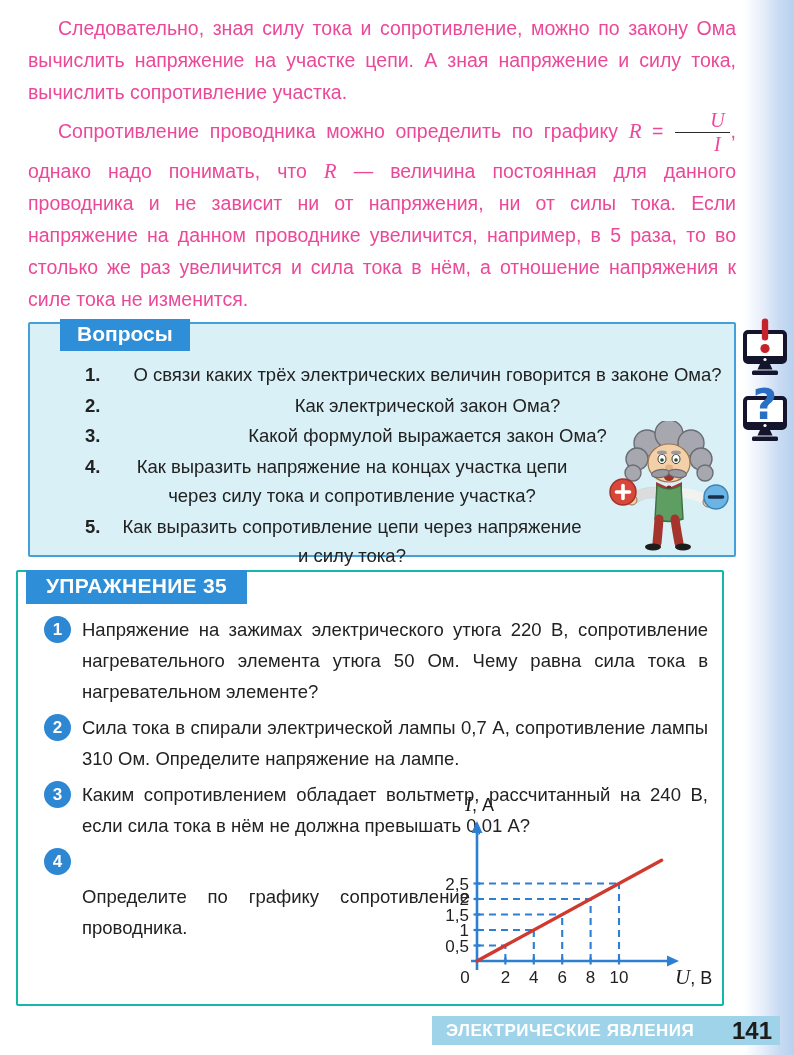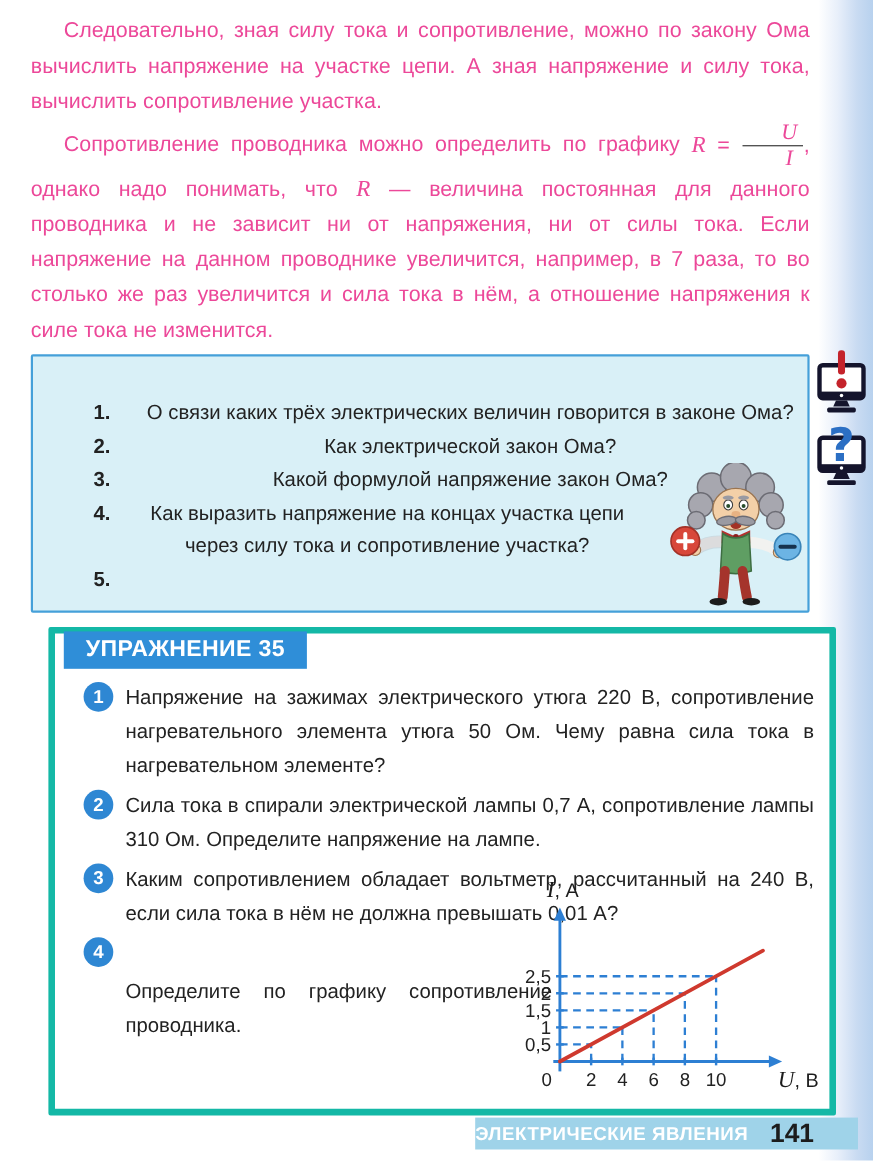--- a/index.html
+++ b/index.html
@@ -26,83 +26,85 @@
     background:#d9f0f7;border:2px solid #45a0d9;border-radius:2px;}
   .qtab{position:absolute;top:-5px;left:30px;background:#2f8ed8;color:#fff;
     font-weight:700;font-size:21px;padding:3px 17px 5px 17px;}
   .q-list{margin-top:36px;padding-left:55px;font-size:18.5px;line-height:29.5px;color:#222;}
   .q-row{display:flex;margin-bottom:1px;}
   .q-num{width:36px;flex-shrink:0;font-weight:700;}
   .q-text{flex:1;text-align:center;}
   .q-row.narrow .q-text{max-width:462px;}
   .mascot{position:absolute;right:4px;bottom:2px;width:122px;height:132px;}
   
-  .exbox{position:absolute;top:570px;left:44px;width:704px;height:432px;
-    background:#ffffff;border:6px solid #14b8a6;border-radius:2px;}
+  .exbox{position:absolute;top:570px;left:16px;width:704px;height:432px;
+    background:#ffffff;border:2px solid #14b8a6;border-radius:2px;}
   .extab{position:absolute;top:-2px;left:8px;background:#2f8ed8;color:#fff;
     font-weight:700;font-size:21px;letter-spacing:0.3px;padding:4px 20px 6px 20px;}
   .ex-list{margin-top:42px;padding:0 14px 0 26px;font-size:18.5px;line-height:31px;
     text-align:justify;color:#222;}
   .ex-row{display:flex;gap:11px;margin-bottom:5px;}
   .ex-badge{width:27px;height:27px;border-radius:50%;background:#2e87d3;color:#fff;
     font-weight:700;font-size:17px;text-align:center;line-height:27px;flex-shrink:0;margin-top:2px;}
   .ex-text{flex:1;}
   .ex-row.with-graph .ex-text{max-width:388px;margin-top:35px;}
   .graph{position:absolute;right:2px;bottom:8px;width:295px;height:205px;}
   
   .side-icon{position:absolute;width:46px;height:60px;}
   .icon-alert{top:317px;right:6px;}
   .icon-question{top:383px;right:6px;}
   
   .footer-bar{position:absolute;top:1016px;left:432px;width:348px;height:29px;
     background:#9fd3e9;display:flex;align-items:center;}
   .footer-label{color:#ffffff;font-weight:700;font-size:17px;letter-spacing:0.5px;
-    }
+    padding-left:14px;}
   .footer-page{margin-left:auto;color:#1c1c1c;font-weight:700;font-size:24px;
-    padding-right:40px;font-family:"Liberation Sans",sans-serif;}
+    padding-right:8px;font-family:"Liberation Sans",sans-serif;}
 </style>
 </head>
 <body>
 
 <div class="side-strip"></div>
 
 <div class="intro">
   <p>Следовательно, зная силу тока и сопротивление, можно по закону Ома вычислить напряжение на участке цепи. А зная напряжение и силу тока, вычислить сопротивление участка.</p>
   <p>
     <span>Сопротивление проводника можно определить по графику</span>
     <span class="math"><span class="mvar">R</span><span> = </span><span class="frac">
           <span class="fnum">U</span>
           <span class="fden">I</span>
         </span><span>,</span></span>
     <span>однако надо понимать, что</span>
     <span class="mvar">R</span>
-    <span>— величина постоянная для данного проводника и не зависит ни от напряжения, ни от силы тока. Если напряжение на данном проводнике увеличится, например, в 7 раза, то во столько же раз увеличится и сила тока в нём, а отношение напряжения к силе тока не изменится.</span>
+    <span>— величина постоянная для данного проводника и не зависит ни от напряжения, ни от силы тока. Если напряжение на данном проводнике увеличится, например, в 5 раза, то во столько же раз увеличится и сила тока в нём, а отношение напряжения к силе тока не изменится.</span>
   </p>
 </div>
 
 <div class="qbox">
+  <div class="qtab">Вопросы</div>
   <div class="q-list">
     <div class="q-row">
       <span class="q-num">1.</span>
       <span class="q-text">О связи каких трёх электрических величин говорится в законе Ома?</span>
     </div>
     <div class="q-row">
       <span class="q-num">2.</span>
       <span class="q-text">Как электрической закон Ома?</span>
     </div>
     <div class="q-row">
       <span class="q-num">3.</span>
-      <span class="q-text">Какой формулой напряжение закон Ома?</span>
+      <span class="q-text">Какой формулой выражается закон Ома?</span>
     </div>
     <div class="q-row narrow">
       <span class="q-num">4.</span>
       <span class="q-text">Как выразить напряжение на концах участка цепи через силу тока и сопротивление участка?</span>
     </div>
     <div class="q-row narrow">
       <span class="q-num">5.</span>
+      <span class="q-text">Как выразить сопротивление цепи через напряжение и силу тока?</span>
     </div>
   </div>
 
   <svg class="mascot" viewBox="0 0 122 132">
 
     <path d="M52 72 Q36 70 25 78" stroke="#f2f2f0" stroke-width="10" fill="none" stroke-linecap="round"></path>
     <path d="M70 72 Q88 72 99 80" stroke="#f2f2f0" stroke-width="10" fill="none" stroke-linecap="round"></path>
     <path d="M52 72 Q36 70 25 78" stroke="#9a9aa2" stroke-width="11.5" fill="none" stroke-linecap="round" opacity="0.25"></path>
 
     <g fill="#a7a7af" stroke="#6c6c74" stroke-width="1.4">

